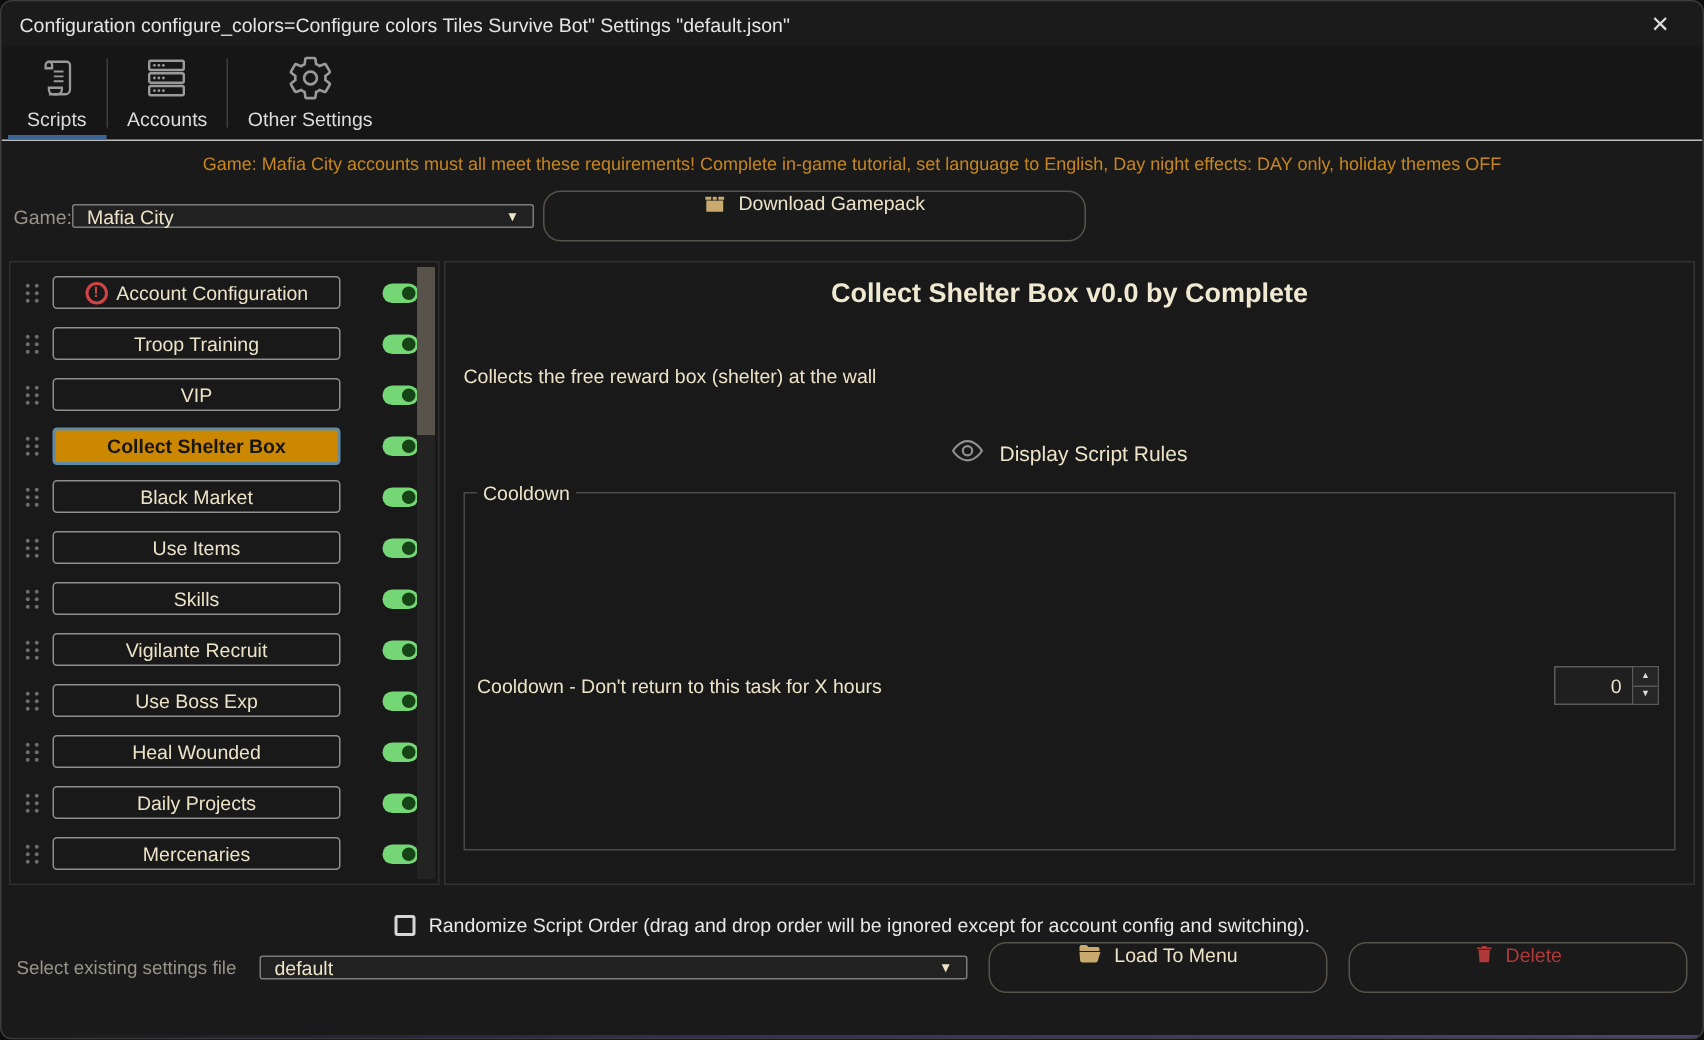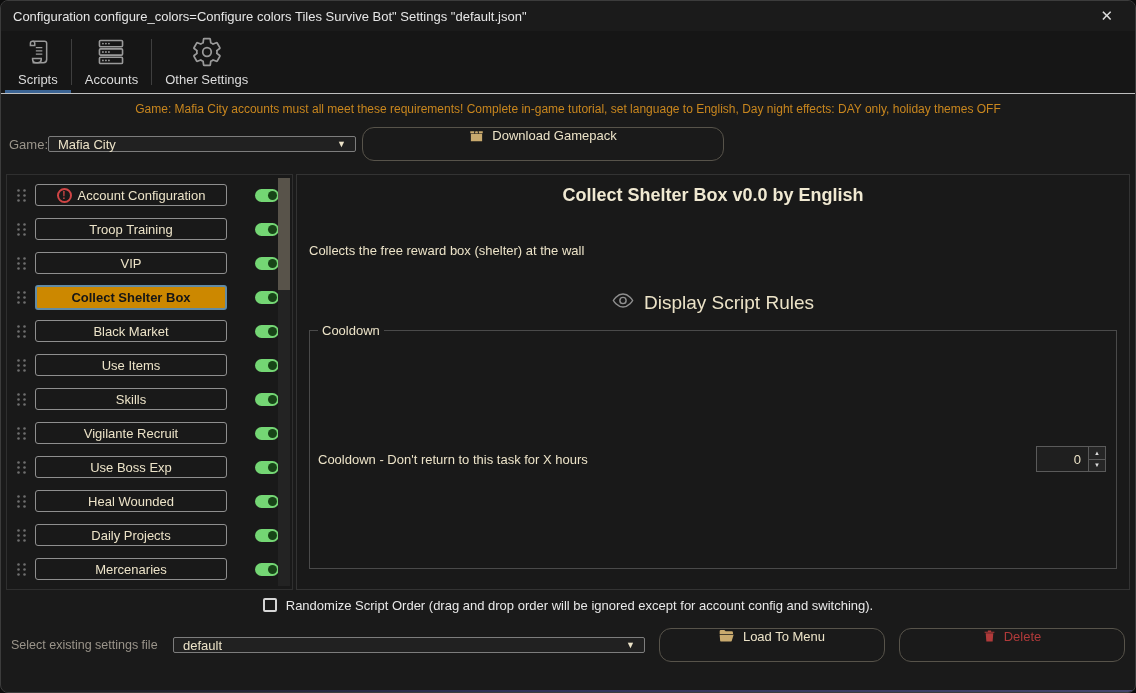--- a/index.html
+++ b/index.html
@@ -45,33 +45,33 @@
         color:#cf4545;font-weight:bold;font-size:10px;line-height:11px;text-align:center;}
   .toggle{flex:0 0 24px;height:13px;background:#74d674;border-radius:7px;margin-left:28px;position:relative;}
   .toggle .knob{position:absolute;right:2px;top:2px;width:9px;height:9px;border-radius:50%;background:#174417;}
   .scrollbar{position:absolute;right:2px;top:3px;bottom:3px;width:12px;background:#232323;}
   .thumb{width:100%;height:112px;background:#58534a;}
   
   .panel{flex:1;border:1px solid #333;background:#191919;padding:0 12px;position:relative;}
   .paneltitle{text-align:center;color:#f0e9d2;font-size:18px;font-weight:bold;margin-top:10px;}
   .paneldesc{color:#ece3c8;font-size:13px;margin-top:37px;}
   .rules{display:flex;align-items:center;justify-content:center;gap:10px;color:#ece3c8;
-         font-size:19px;margin-top:34px;}
+         font-size:14px;margin-top:34px;}
   .group{margin:9px 0 0;border:1px solid #4a4a4a;height:246px;position:relative;padding:0 6px;}
   .group legend{color:#ece3c8;font-size:13px;padding:0 4px;margin-left:2px;}
   .cooldownrow{position:absolute;left:8px;right:10px;top:108px;display:flex;align-items:center;
                justify-content:space-between;color:#ece3c8;font-size:13px;}
   .numwrap{display:flex;align-items:stretch;height:26px;}
   .numinput{width:52px;background:#1f1f1f;border:1px solid #5a5a5a;border-right:none;color:#ece3c8;
             text-align:right;padding:0 7px;font-size:13px;font-family:"Liberation Sans",sans-serif;outline:none;}
   .spin{display:flex;flex-direction:column;width:18px;border:1px solid #5a5a5a;}
   .spinbtn{flex:1;display:flex;align-items:center;justify-content:center;font-size:6px;color:#ddd;background:#262626;}
   .spinbtn + .spinbtn{border-top:1px solid #5a5a5a;}
   
-  .randomrow{flex:0 0 26px;display:flex;align-items:flex-start;justify-content:center;gap:9px;
+  .randomrow{flex:0 0 26px;display:flex;align-items:flex-end;justify-content:center;gap:9px;
              color:#e8e8e8;font-size:13px;margin-top:8px;}
   .checkbox{width:14px;height:14px;border:2px solid #d6d6d6;border-radius:2px;background:transparent;}
   
   .footer{padding:9px 10px 0;display:flex;flex-direction:column;gap:10px;}
   .frow{display:flex;align-items:center;gap:14px;height:24px;}
   .flabel{flex:0 0 148px;color:#9a948a;font-size:12.5px;}
   .finput{flex:0 0 472px;height:24px;background:#1d1d1d;border:1px solid #6f6f6f;color:#ece3c8;
           padding:0 9px;font-size:13px;font-family:"Liberation Sans",sans-serif;outline:none;}
   .finput::placeholder{color:#98948c;}
   .file-select{flex:0 0 472px;}
@@ -399,21 +399,21 @@
               <span class="knob"></span>
             </span>
   </div>
 </div>
       <div class="scrollbar">
         <div class="thumb"></div>
       </div>
     </div>
 
     <div class="panel">
-      <div class="paneltitle">Collect Shelter Box v0.0 by English</div>
+      <div class="paneltitle">Collect Shelter Box v0.0 by Complete</div>
       <div class="paneldesc">Collects the free reward box (shelter) at the wall</div>
       <div class="rules">
         <span>
           <svg width="22" height="17" viewBox="0 0 24 17" fill="none" stroke="#8f8f8f" stroke-width="1.6">
             <path d="M1.5 8.5s4-7 10.5-7 10.5 7 10.5 7-4 7-10.5 7-10.5-7-10.5-7z"></path>
             <circle cx="12" cy="8.5" r="3.4"></circle>
           </svg>
         </span>
         <span>Display Script Rules</span>
       </div>

